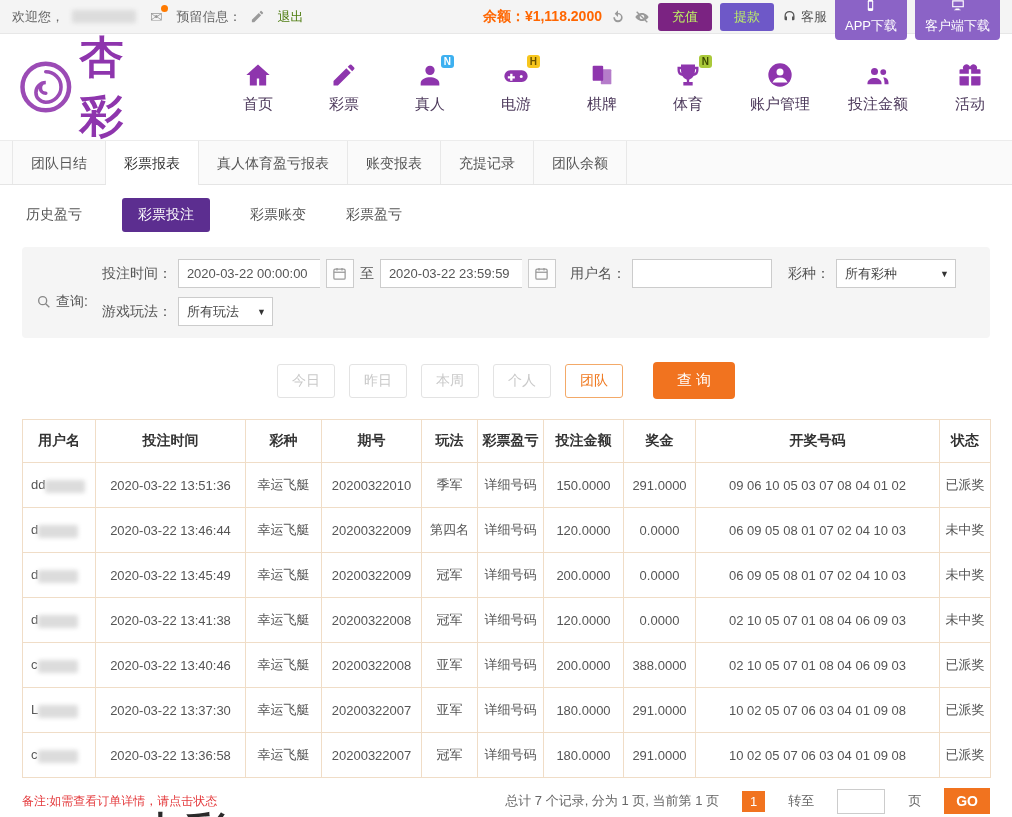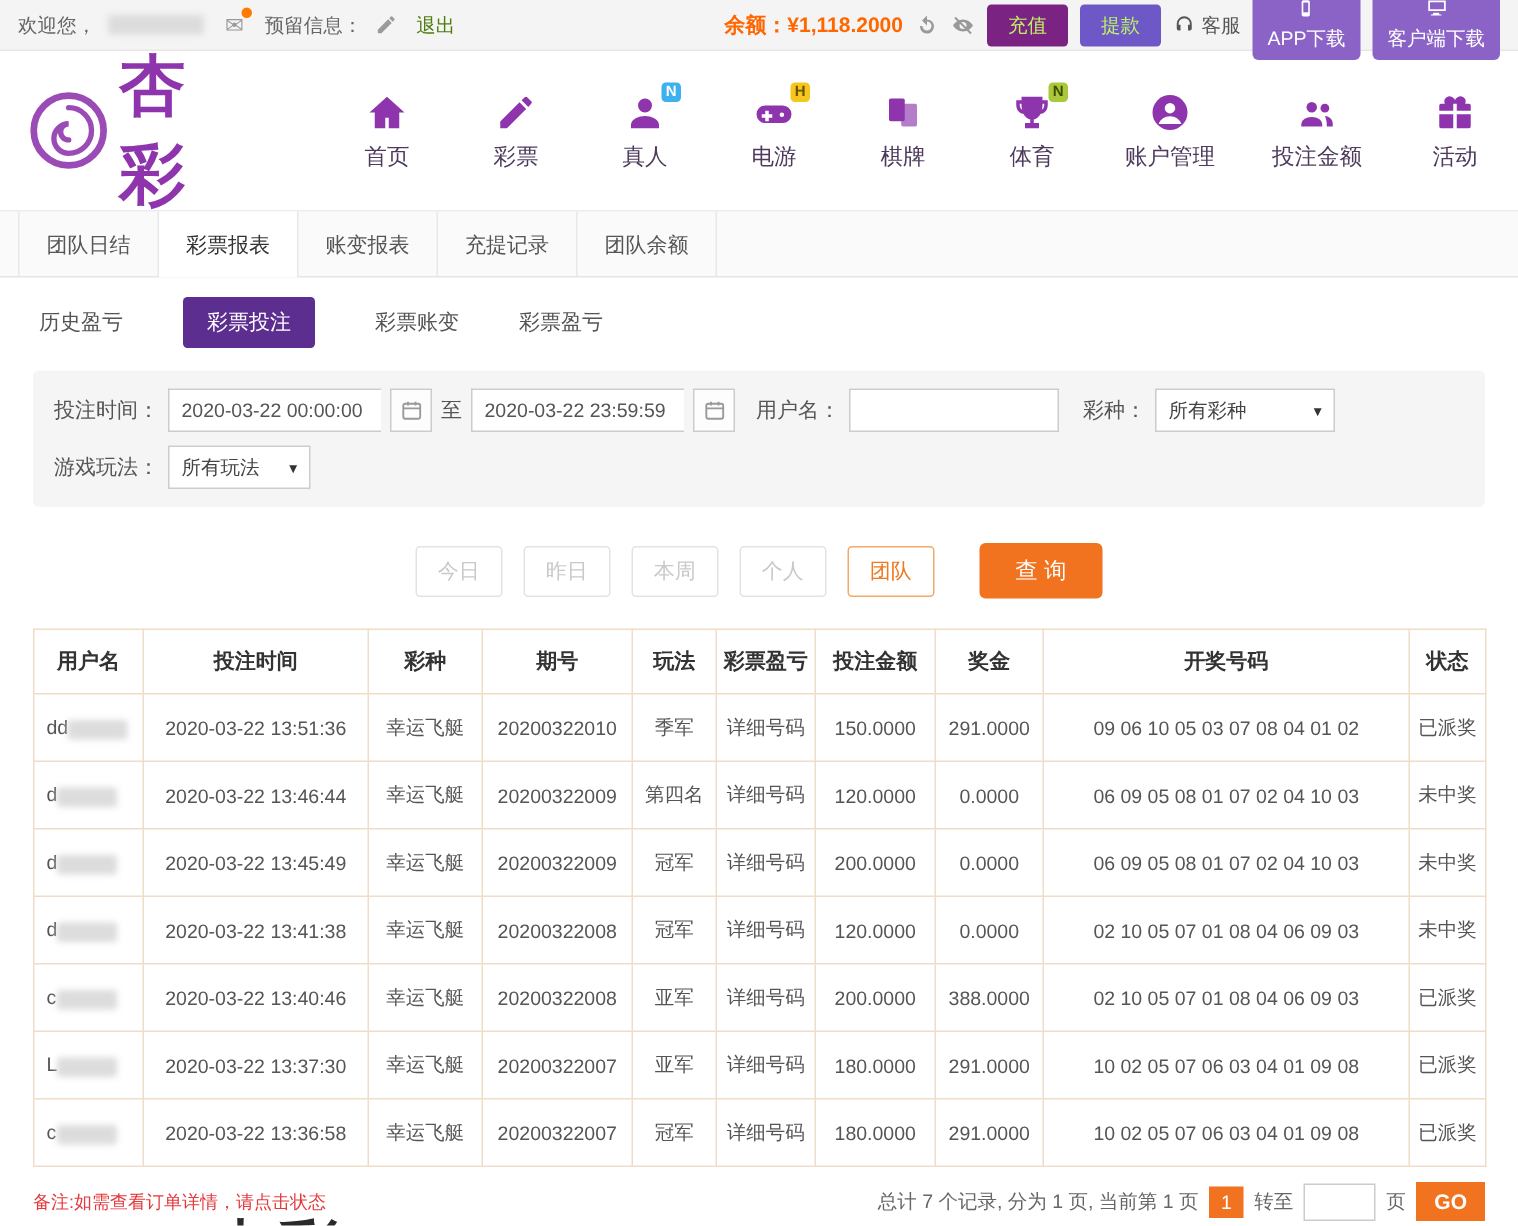--- a/index.html
+++ b/index.html
@@ -87,21 +87,21 @@
   .report td { border:1px solid #f0ddc7; padding:13px 4px; font-size:13px; color:#555;
     text-align:center; white-space:nowrap; overflow:hidden; }
   td.user-cell { text-align:left; padding-left:8px; }
   .detail-link { color:#3aa13a; cursor:pointer; }
   .st-win { color:#ff6600; cursor:pointer; }
   .st-lose { color:#aaa; cursor:pointer; }
 
   
   .footer { margin:10px 22px 0; display:flex; justify-content:space-between; align-items:center; }
   .note { color:#e4393c; font-size:12px; }
-  .pager { display:flex; align-items:center; gap:7px; font-size:13px; color:#666; }
+  .pager { display:flex; align-items:center; gap:23px; font-size:13px; color:#666; }
   .page-badge { background:#f1731f; color:#fff; padding:3px 8px; font-size:13px; }
   .goto-input { width:48px; height:25px; border:1px solid #ccc; background:#fff; padding:0 4px; }
   .go-btn { background:#f1731f; color:#fff; border:none; padding:5px 12px; font-size:14px;
     font-weight:bold; cursor:pointer; }
   .cutoff { position:absolute; left:140px; top:804px; font-size:40px; font-weight:bold;
     color:#2a2a2a; white-space:nowrap; letter-spacing:6px; }
 </style>
 </head>
 <body>
 
@@ -251,33 +251,41 @@
           </svg>
       </div>
       <div class="nav-label">活动</div>
     </div>
   </div>
 </div>
 
 <div class="tabbar">
   <div class="tab">团队日结</div>
   <div class="tab active">彩票报表</div>
+  <div class="tab">真人体育盈亏报表</div>
   <div class="tab">账变报表</div>
   <div class="tab">充提记录</div>
   <div class="tab">团队余额</div>
 </div>
 
 <div class="subtabs">
   <div class="subtab">历史盈亏</div>
   <div class="subtab active">彩票投注</div>
   <div class="subtab">彩票账变</div>
   <div class="subtab">彩票盈亏</div>
 </div>
 
 <div class="filter-panel">
+  <div class="query-label">
+    <svg viewBox="0 0 24 24" width="16" height="16">
+        <circle cx="10" cy="10" r="6" fill="none" stroke="#888" stroke-width="2"></circle>
+        <line x1="14.5" y1="14.5" x2="20" y2="20" stroke="#888" stroke-width="2"></line>
+      </svg>
+    <span>查询:</span>
+  </div>
   <div class="filter-rows">
     <div class="frow">
       <span class="flabel">投注时间：</span>
       <input class="fin date" value="2020-03-22 00:00:00" style="">
       <span class="cal-btn">
         <svg viewBox="0 0 24 24" width="15" height="15">
             <rect x="3" y="5" width="18" height="16" rx="2" fill="none" stroke="#999" stroke-width="2"></rect>
             <line x1="3" y1="10" x2="21" y2="10" stroke="#999" stroke-width="2"></line>
             <line x1="8" y1="3" x2="8" y2="7" stroke="#999" stroke-width="2"></line>
             <line x1="16" y1="3" x2="16" y2="7" stroke="#999" stroke-width="2"></line>

